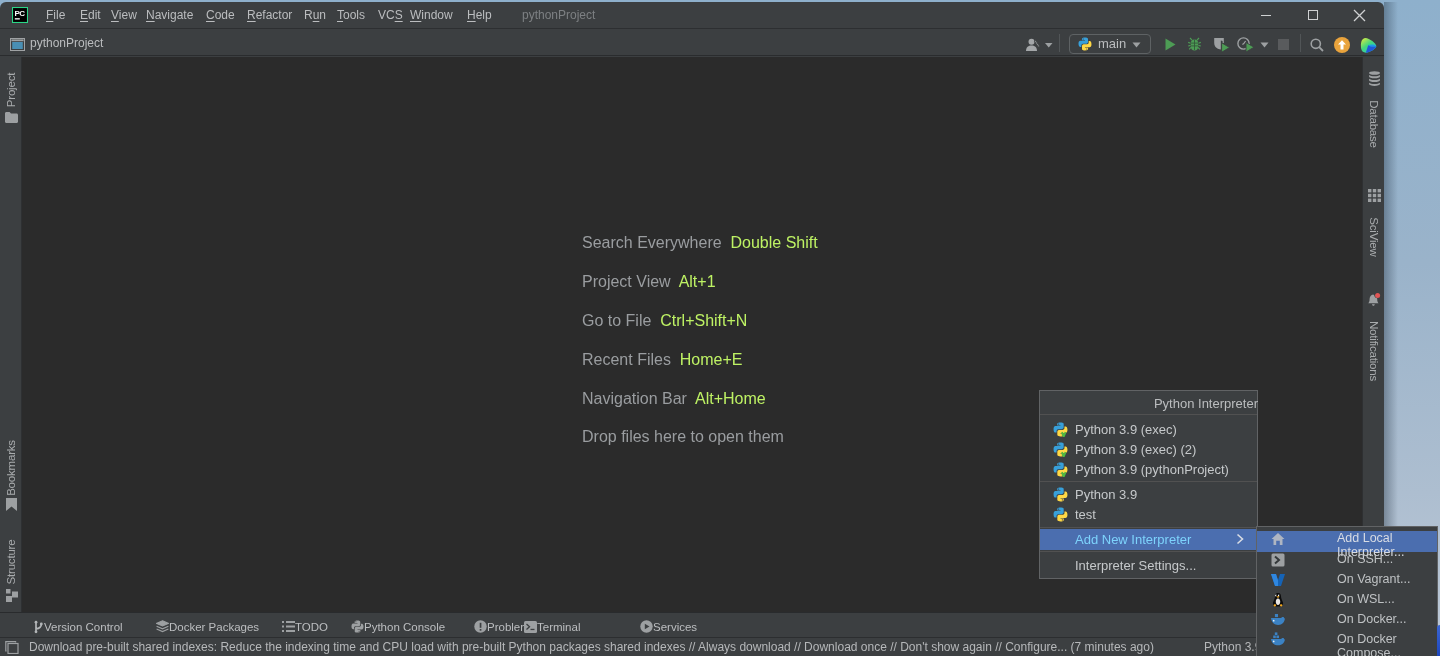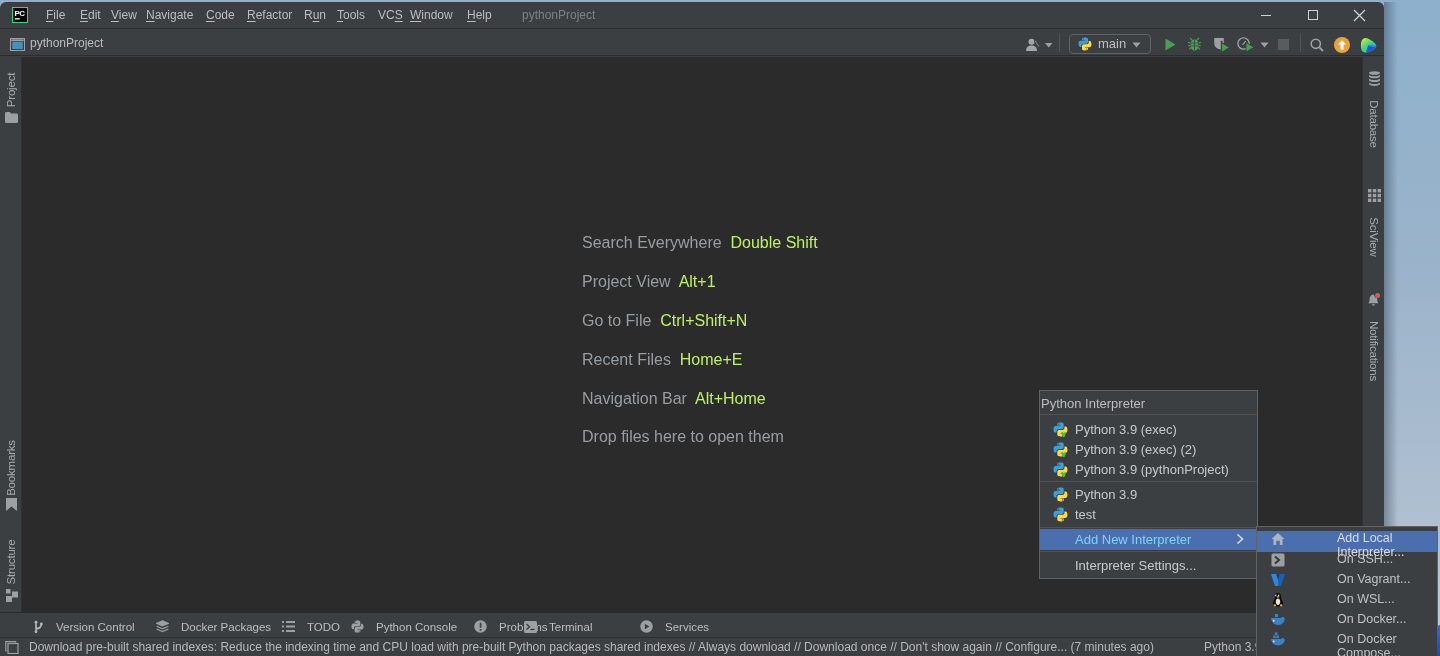--- a/index.html
+++ b/index.html
@@ -28,21 +28,21 @@
   .vtextl { position:absolute; white-space:nowrap; font-size:11.5px; letter-spacing:-0.2px; color:#a9acae;
             transform:translate(-50%,-50%) rotate(-90deg); }
   .vtextr { position:absolute; white-space:nowrap; font-size:11.5px; letter-spacing:-0.2px; color:#a9acae;
             transform:translate(-50%,-50%) rotate(90deg); }
   
   .short { position:absolute; left:560px; font-size:16px; white-space:nowrap; color:#9a9da0; }
   .short b { font-weight:normal; color:#bef264; }
   
   #botbar { position:absolute; left:0; top:610px; width:1384px; height:27px;
             background:#3c3f41; border-top:1px solid #292b2d; }
-  .bitem { position:absolute; top:0; height:26px; padding-top:1px; display:flex; align-items:center; gap:12px;
+  .bitem { position:absolute; top:0; height:26px; padding-top:1px; display:flex; align-items:center; gap:0;
            font-size:11.5px; color:#bcbec0; }
   #statusbar { position:absolute; left:0; top:635px; width:1384px; height:21px;
                background:#3c3f41; border-top:1px solid #2c2e30; font-size:12px; color:#b6b8ba; }
   
   #popup { position:absolute; left:1039px; top:390px; width:219px; height:189px;
            background:#3c3f41; border:1px solid #616365; z-index:5; }
   #submenu { position:absolute; left:1256px; top:526px; width:182px; height:130px;
              background:#3c3f41; border:1px solid #616365; border-bottom:none; z-index:6; }
   .prow { position:absolute; left:1px; font-size:13px; color:#c6c9cb; white-space:nowrap; }
   .srow { position:absolute; left:0; width:180px; height:20px; display:flex; align-items:flex-start;
@@ -288,21 +288,21 @@
     <svg class="abs" style="left:5px;top:3px" width="14" height="13" viewBox="0 0 14 13">
       <rect x="3" y="2.5" width="10" height="10" fill="none" stroke="#9da0a2" stroke-width="1.2"></rect>
       <path d="M1.6 10 L0.8 10 L0.8 0.6 L10.6 0.6 L10.6 1.4" fill="none" stroke="#9da0a2" stroke-width="1.2"></path>
     </svg>
     <span class="abs" style="left:29px;top:2px;white-space:nowrap">Download pre-built shared indexes: Reduce the indexing time and CPU load with pre-built Python packages shared indexes // Always download // Download once // Don't show again // Configure... (7 minutes ago)</span>
     <span class="abs" style="left:1204px;top:2px">Python 3.9</span>
   </div>
 </div>
 
 <div id="popup">
-  <div class="prow" style="top:5px;width:217px;text-align:left;color:#bbbdbf">Python Interpreter</div>
+  <div class="prow" style="top:5px;width:217px;text-align:right;color:#bbbdbf">Python Interpreter</div>
   <div class="abs" style="left:0;top:23px;width:217px;height:1px;background:#515151"></div>
   <svg class="abs" style="left:13px;top:31px" width="15" height="15" viewBox="0 0 16 16">
     <use href="#pyico"></use>
     <path d="M9.6 10.8 L11.4 15.6 L13.4 10.8" fill="none" stroke="#50bc41" stroke-width="2"></path>
   </svg>
   <div class="prow" style="left:35px;top:31px">Python 3.9 (exec)</div>
   <svg class="abs" style="left:13px;top:51px" width="15" height="15" viewBox="0 0 16 16">
     <use href="#pyico"></use>
     <path d="M9.6 10.8 L11.4 15.6 L13.4 10.8" fill="none" stroke="#50bc41" stroke-width="2"></path>
   </svg>

